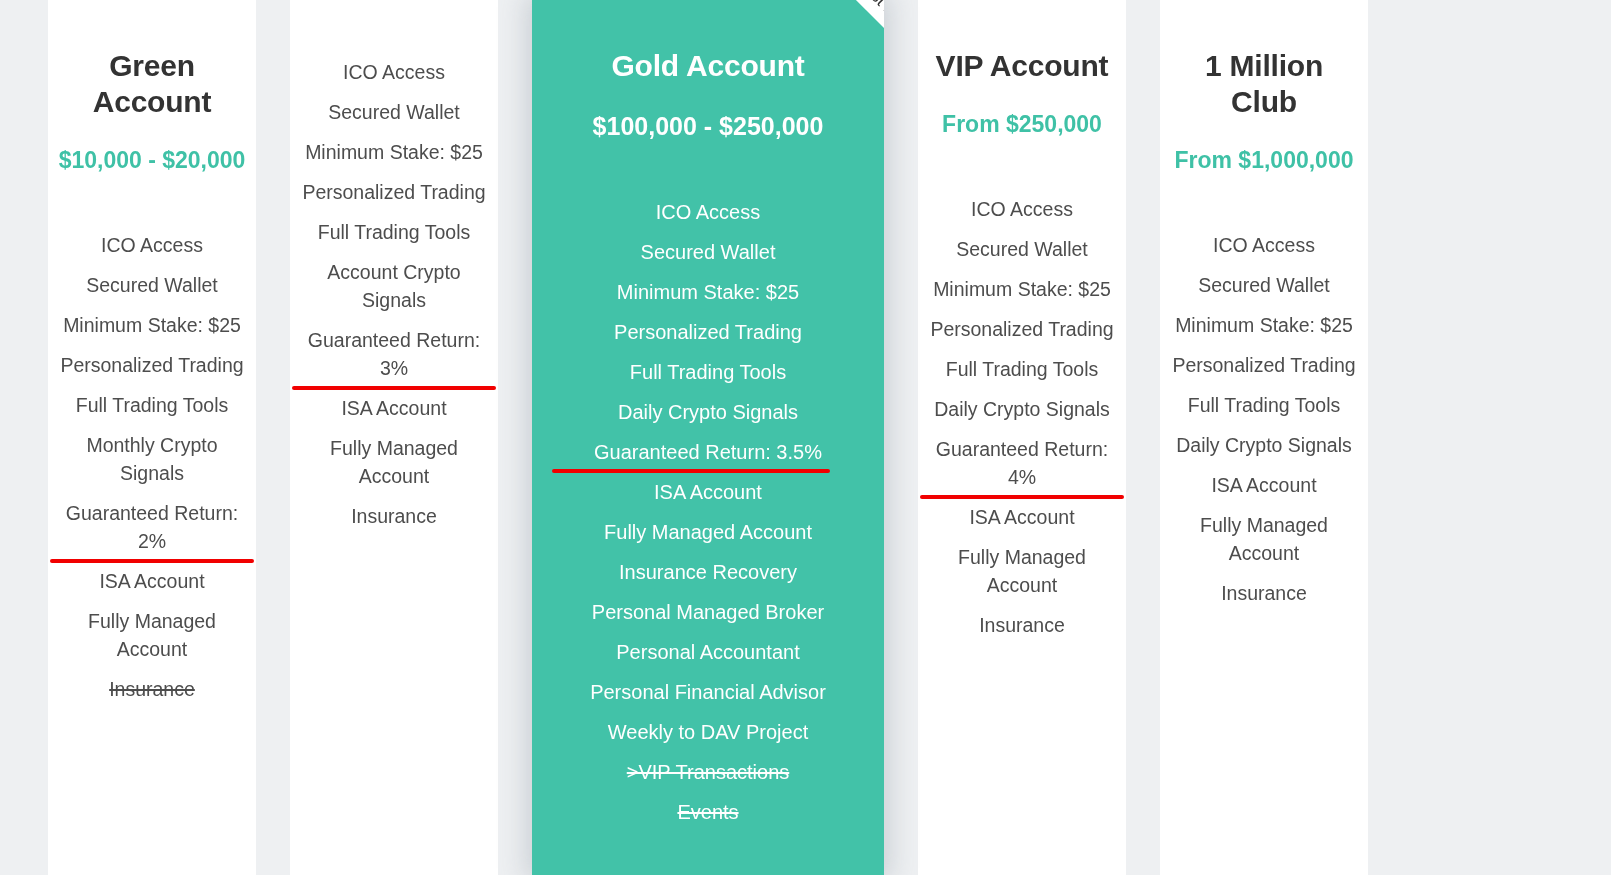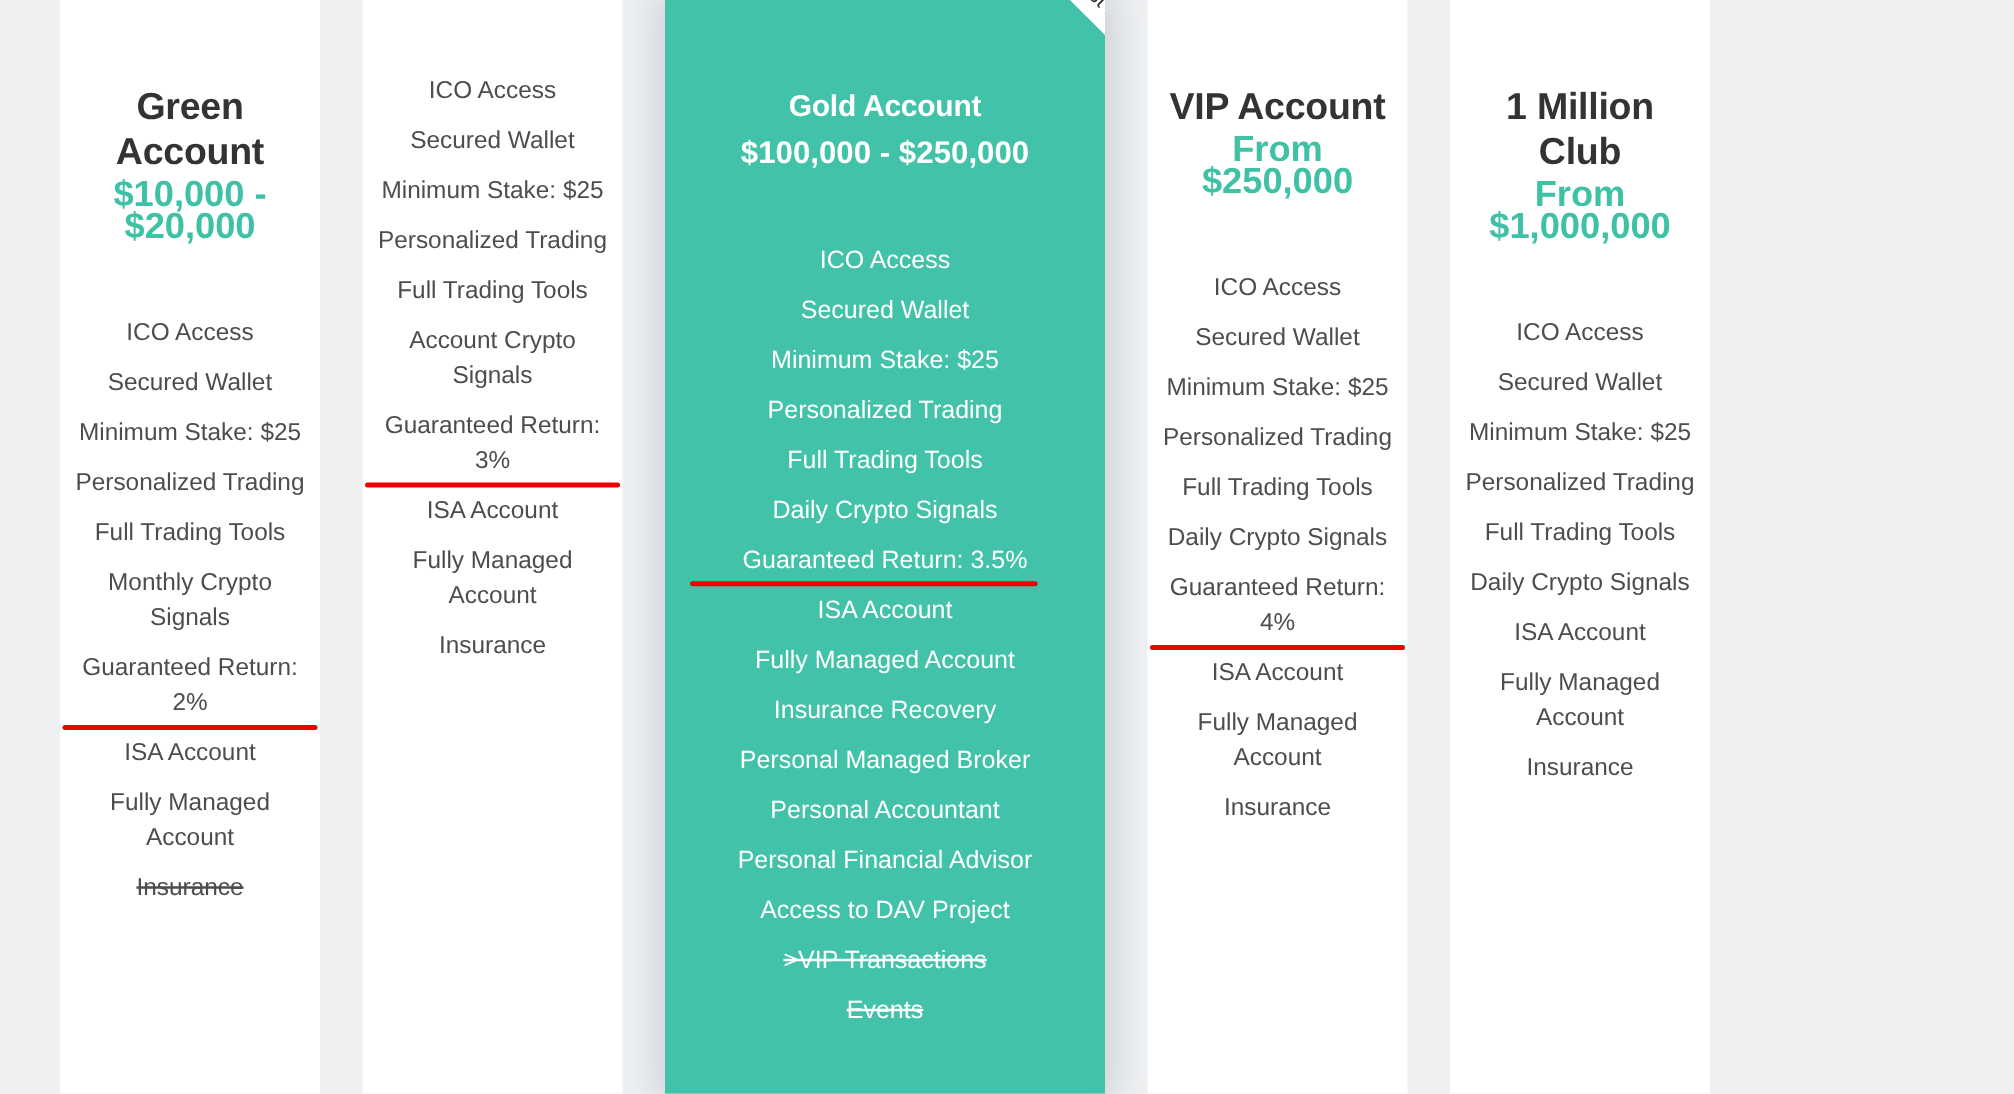--- a/index.html
+++ b/index.html
@@ -48,41 +48,41 @@
     width: 352px;
     background: #42c2a8;
     padding: 0 14px;
     overflow: hidden;
     z-index: 5;
     box-shadow: 0 0 26px 6px rgba(120, 133, 145, 0.30);
   }
 
   
   .plan-head {
-    padding-top: 68px;
+    padding-top: 48px;
   }
 
   .plan-title {
     font-size: 30px;
     line-height: 36px;
     font-weight: bold;
     color: #333333;
     letter-spacing: -0.2px;
   }
 
   .featured .plan-title {
     padding-top: 0;
-    font-size: 24px;
+    font-size: 30px;
     line-height: 36px;
     color: #ffffff;
   }
 
   .plan-price {
-    margin-top: 4px;
-    font-size: 29px;
+    margin-top: 28px;
+    font-size: 23px;
     line-height: 25px;
     font-weight: bold;
     color: #3fc1a6;
   }
 
   .featured .plan-price {
     font-size: 25px;
     line-height: 28px;
     color: #ffffff;
   }
@@ -225,21 +225,21 @@
         <li class="feature-item">Personalized Trading</li>
         <li class="feature-item">Full Trading Tools</li>
         <li class="feature-item">Daily Crypto Signals</li>
         <li class="feature-item ruled">Guaranteed Return: 3.5%</li>
         <li class="feature-item">ISA Account</li>
         <li class="feature-item">Fully Managed Account</li>
         <li class="feature-item">Insurance Recovery</li>
         <li class="feature-item">Personal Managed Broker</li>
         <li class="feature-item">Personal Accountant</li>
         <li class="feature-item">Personal Financial Advisor</li>
-        <li class="feature-item">Access to DAV Project</li>
+        <li class="feature-item">Weekly to DAV Project</li>
         <li class="feature-item struck">&gt;VIP Transactions</li>
         <li class="feature-item struck">Events</li>
       </ul>
     </div>
     <div class="plan-gap"></div>
     <div class="plan-card">
       <div class="plan-head">
         <div class="plan-title">VIP Account</div>
         <div class="plan-price">From $250,000</div>
       </div>

